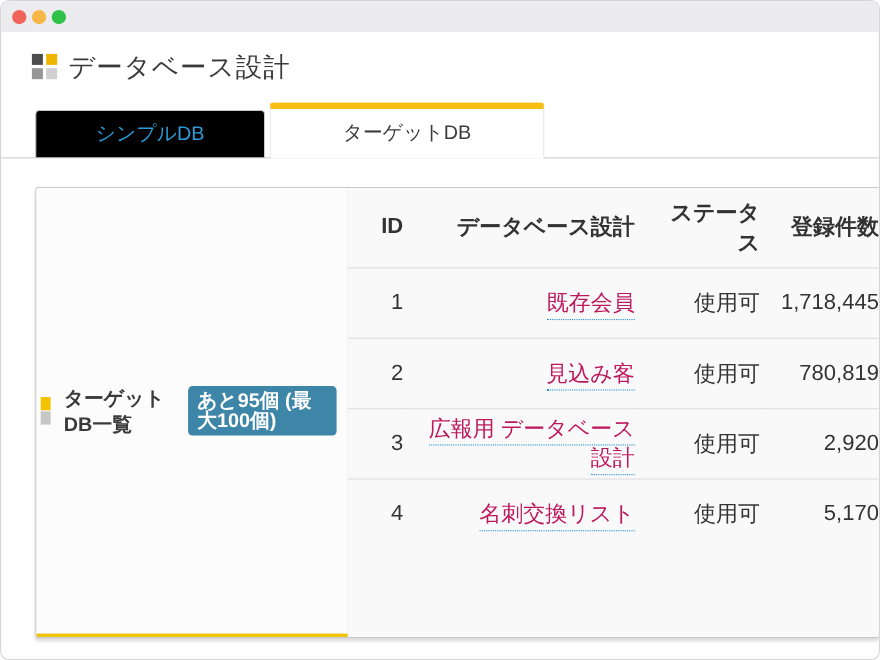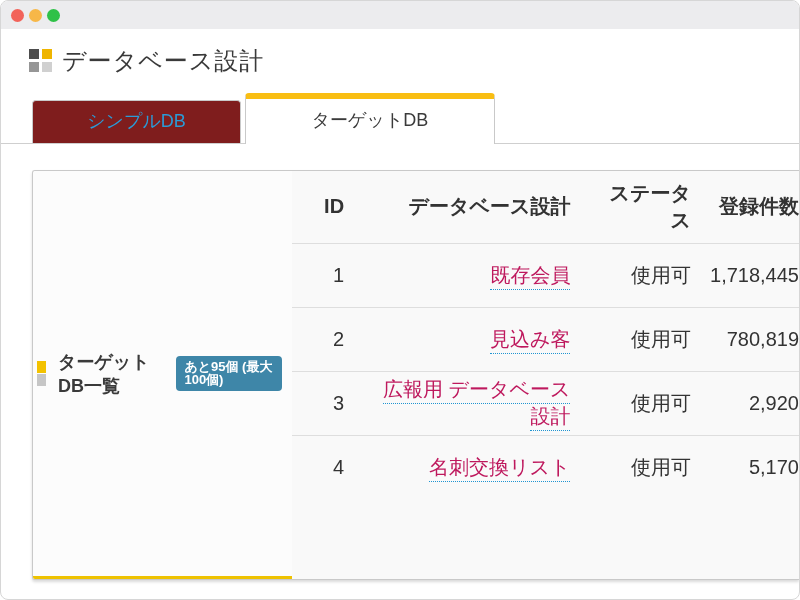--- a/index.html
+++ b/index.html
@@ -61,21 +61,21 @@
     margin-top: 16px;
     height: 50px;
   }
   .tab {
     text-align: center;
     font-size: 18px;
     cursor: pointer;
     border: 1px solid #c9c9c9;
     border-bottom: none;
     border-radius: 4px 4px 0 0;
-    background: #7f1d1d;
+    background: #000000;
     color: #2b9bd7;
     width: 209px; height: 43px;
     line-height: 41px;
   }
   .tab.active {
     background: #fff;
     color: #3a3a3a;
     width: 250px; height: 51px;
     line-height: 43px;
     border-top: 6px solid #f9be13;
@@ -107,21 +107,21 @@
   }
   .panel-icon { width: 9px; margin-right: 12px; }
   .panel-icon i { display: block; width: 9px; height: 12px; }
   .panel-icon .top { background: #f3c200; }
   .panel-icon .bottom { background: #c6c6c6; margin-top: 1px; }
   h2.panel-title { font-size: 18px; font-weight: bold; color: #3a3a3a; }
   .badge {
     margin-left: 10px;
     background: #3e86a8;
     color: #fff;
-    font-size: 13px; font-weight: bold;
+    font-size: 18px; font-weight: bold;
     padding: 4px 8px 5px 8px;
     border-radius: 4px;
     line-height: 1;
   }
 
   
   table.db-table { width: 100%; border-collapse: collapse; }
   table.db-table th, table.db-table td {
     text-align: right;
     padding-left: 19px;

